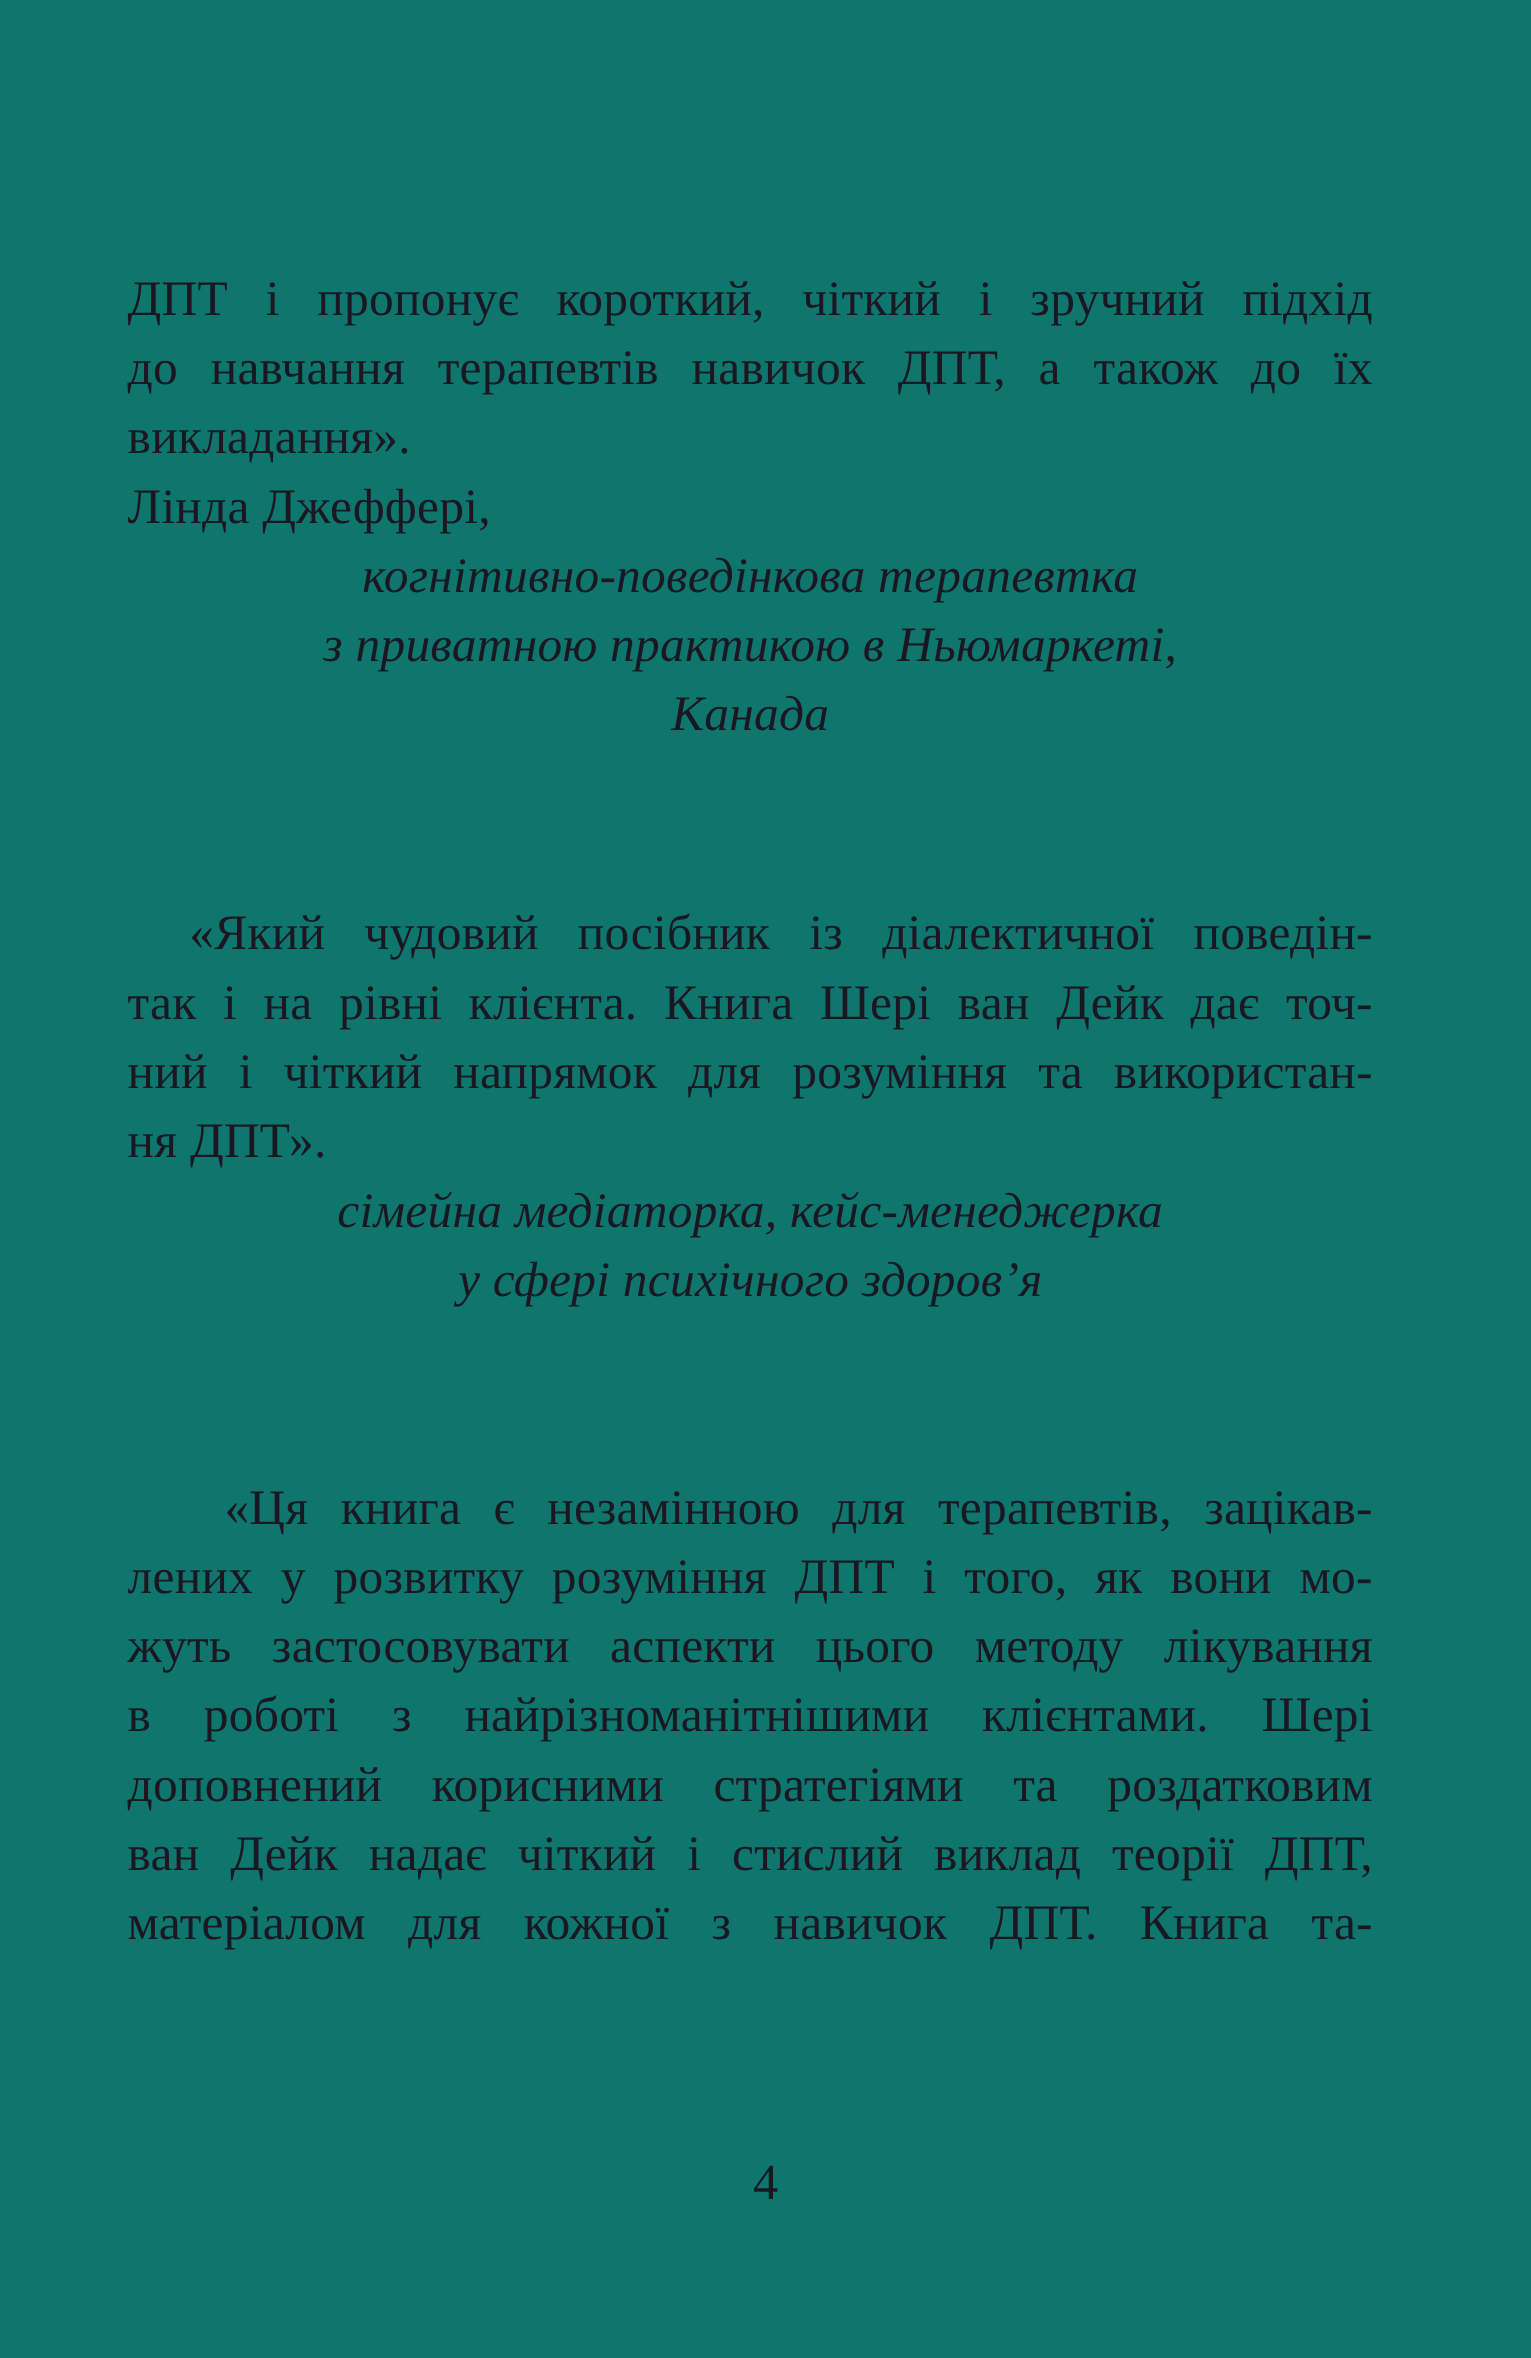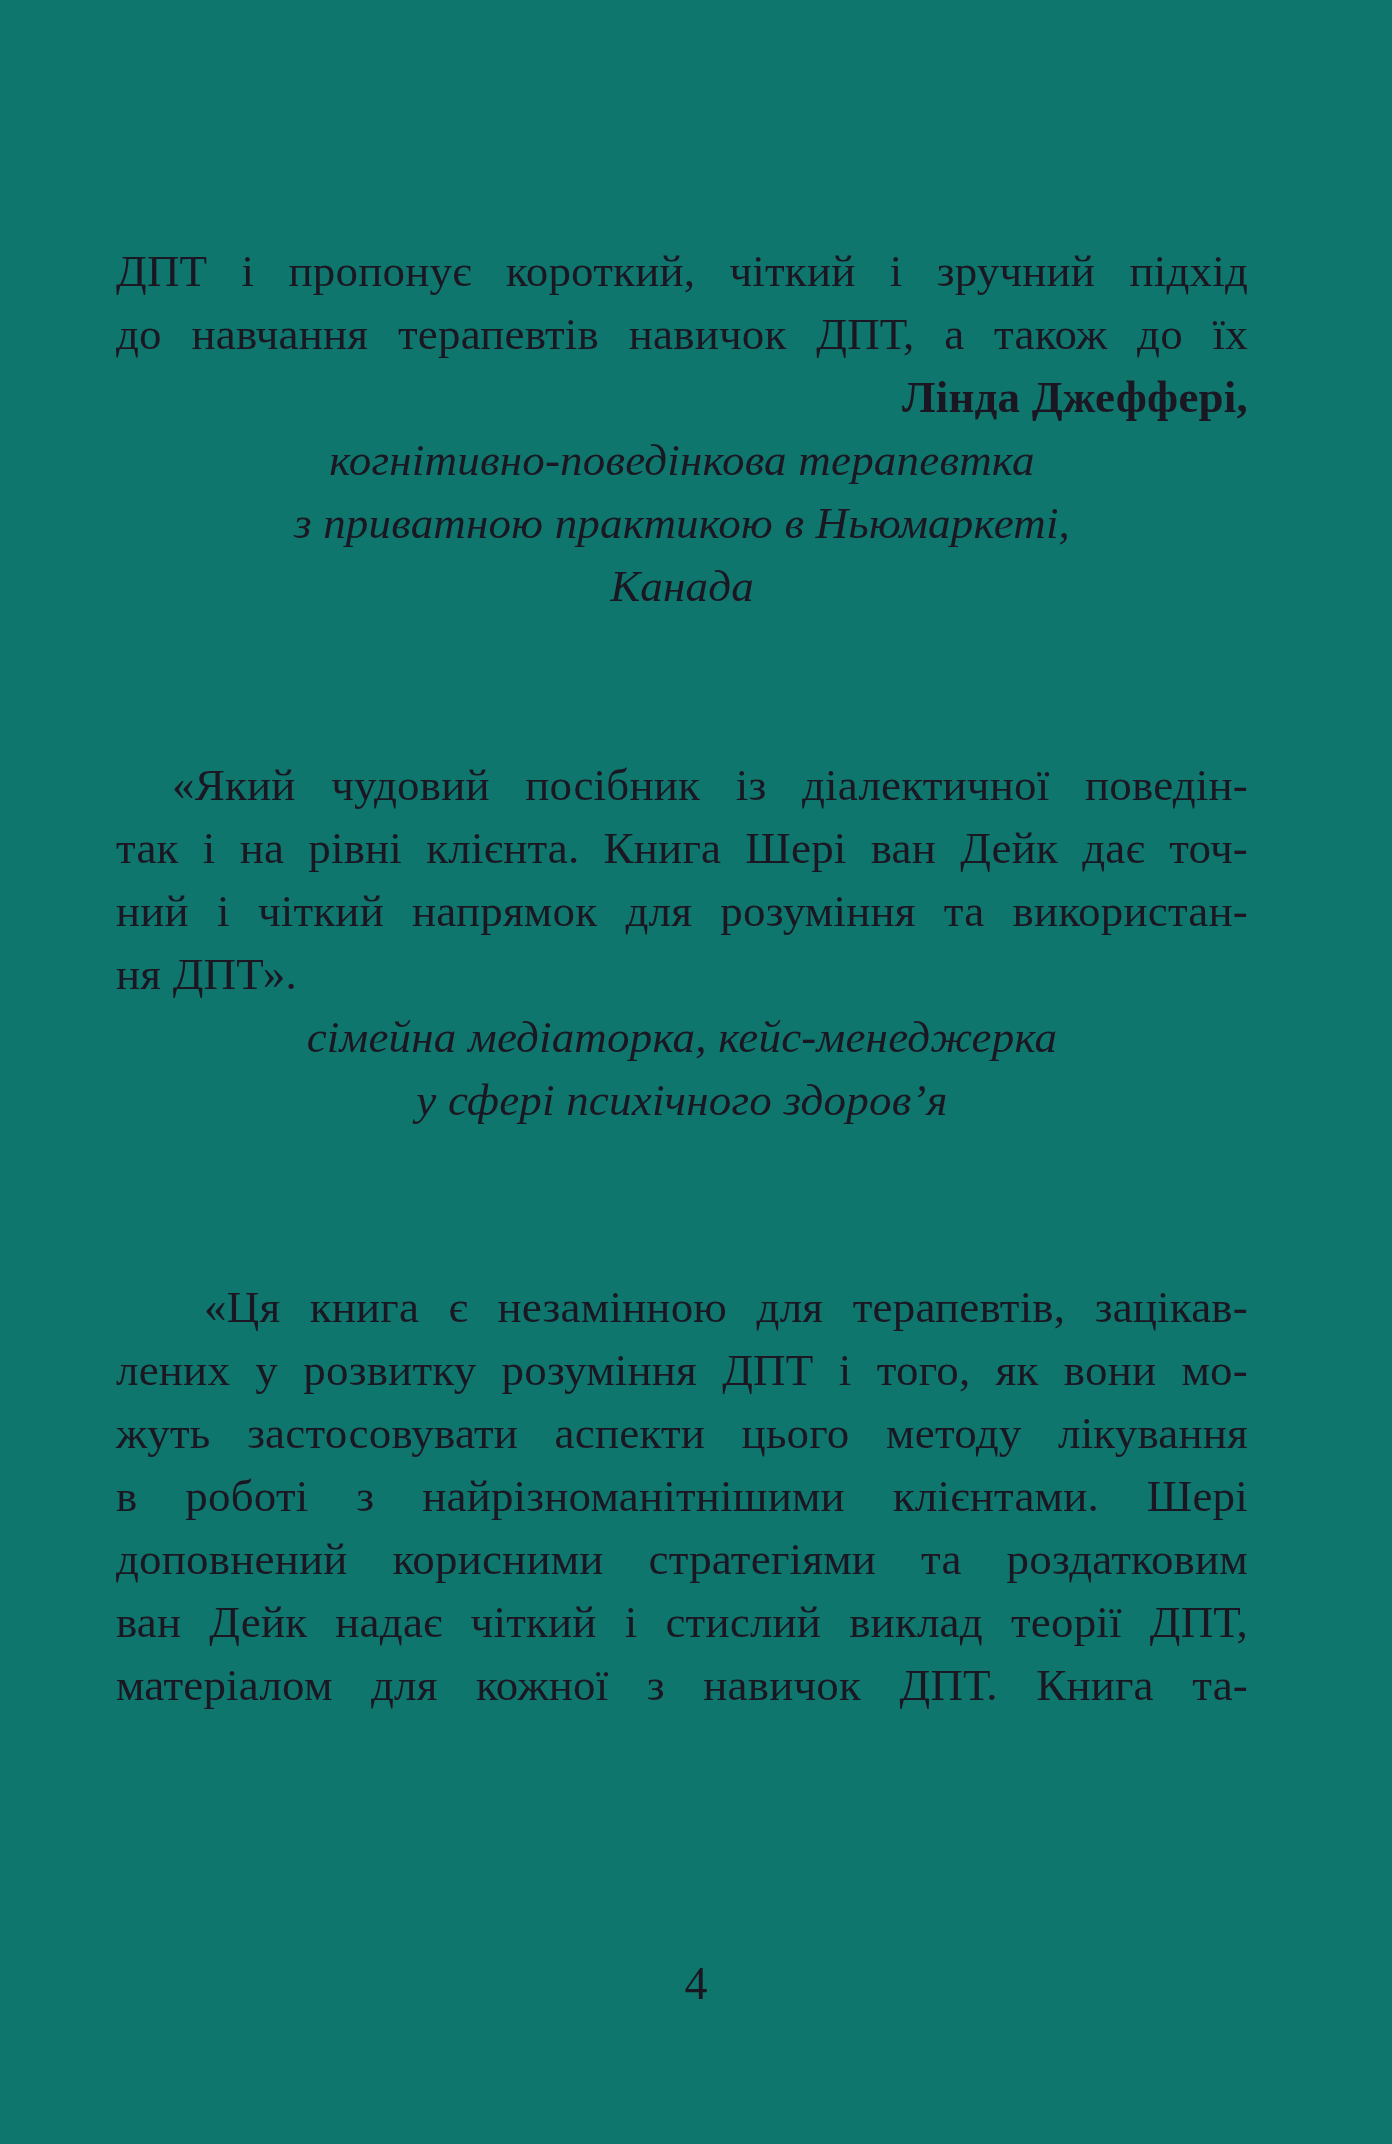--- a/index.html
+++ b/index.html
@@ -32,22 +32,22 @@
     font-size: 45px;
     letter-spacing: 0.2px;
   }
   .line.just {
     text-align: justify;
     text-align-last: justify;
   }
   .line.indent-sm { padding-left: 56px; }
   .line.indent-md { padding-left: 88px; }
   .line.author {
-    text-align: right;
-    font-weight: bold;
+    text-align: left;
+    font-weight: normal;
   }
   .line.role {
     text-align: center;
     font-style: italic;
   }
   .pagenum {
     position: absolute;
     top: 1952px;
     left: 0;
     width: 100%;
@@ -58,20 +58,21 @@
 </style>
 </head>
 <body>
 
 <div class="page">
   <main class="text-col">
 
     <section class="block">
       <p class="line just">ДПТ і пропонує короткий, чіткий і зручний підхід</p>
       <p class="line just">до навчання терапевтів навичок ДПТ, а також до їх</p>
+      <p class="line">викладання».</p>
       <p class="line author">Лінда Джеффері,</p>
       <p class="line role">когнітивно-поведінкова терапевтка</p>
       <p class="line role">з приватною практикою в Ньюмаркеті,</p>
       <p class="line role">Канада</p>
     </section>
 
     <section class="block">
       <p class="line just indent-sm">«Який чудовий посібник із діалектичної поведін-</p>
       <p class="line just">так і на рівні клієнта. Книга Шері ван Дейк дає точ-</p>
       <p class="line just">ний і чіткий напрямок для розуміння та використан-</p>

